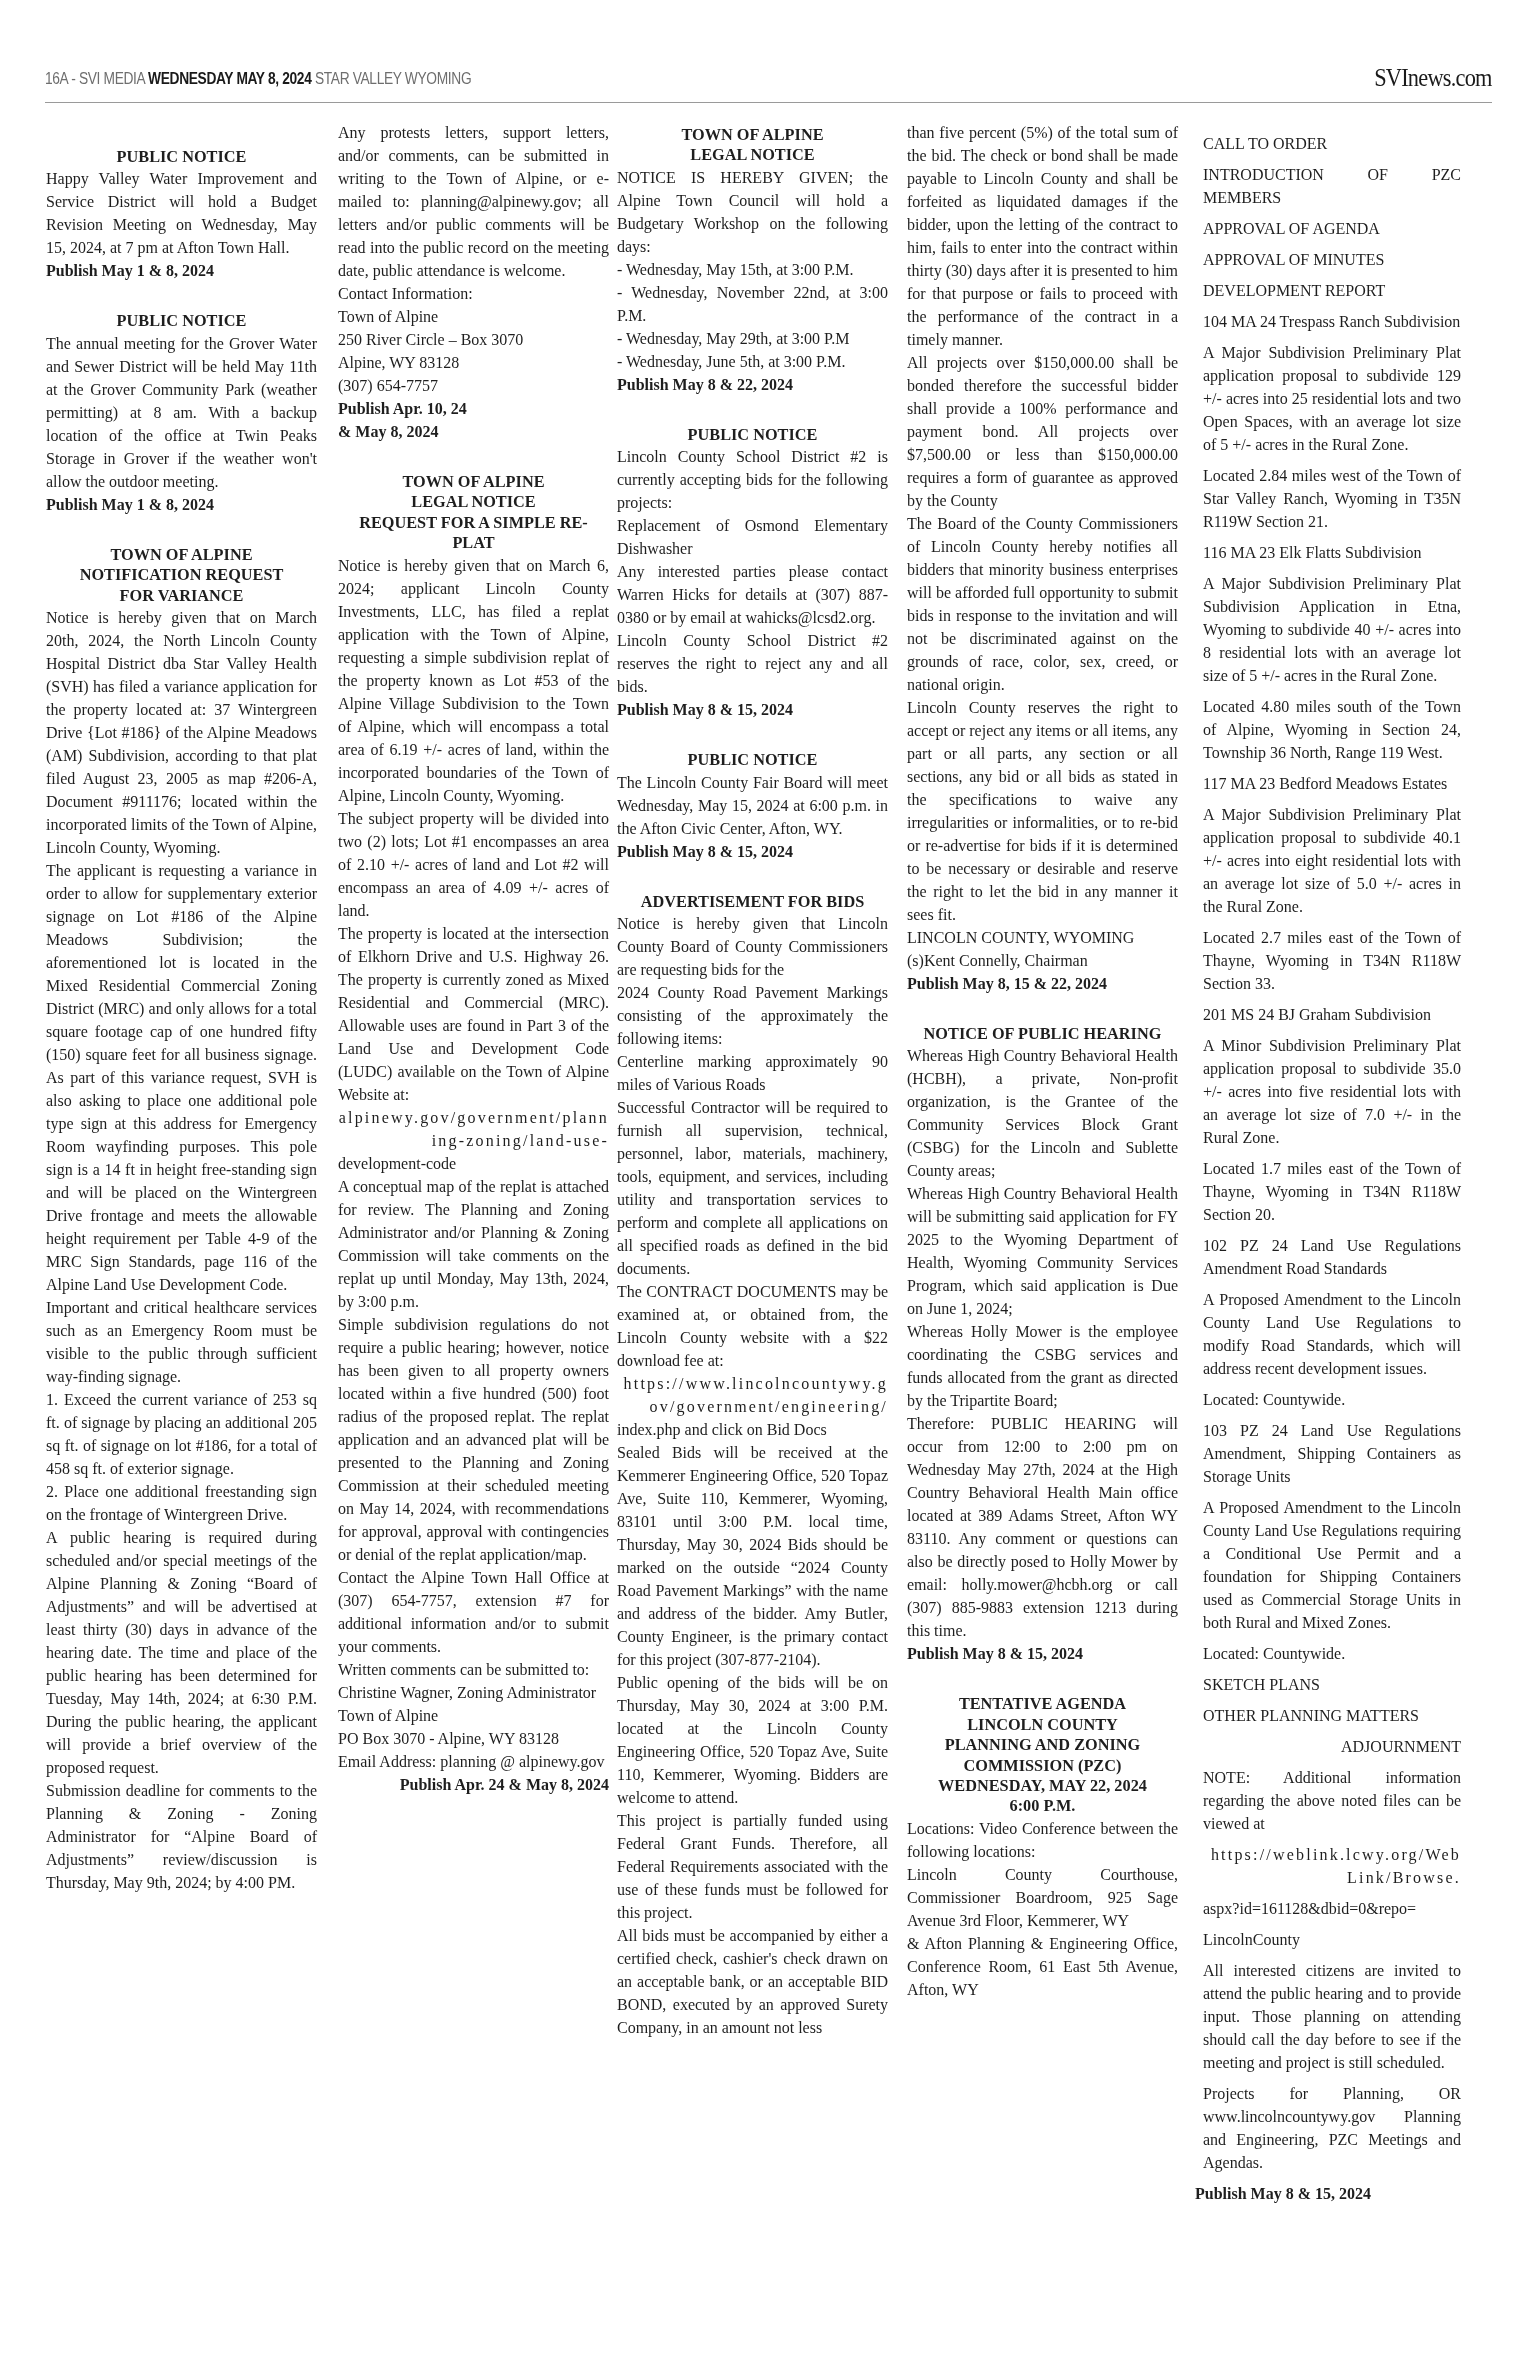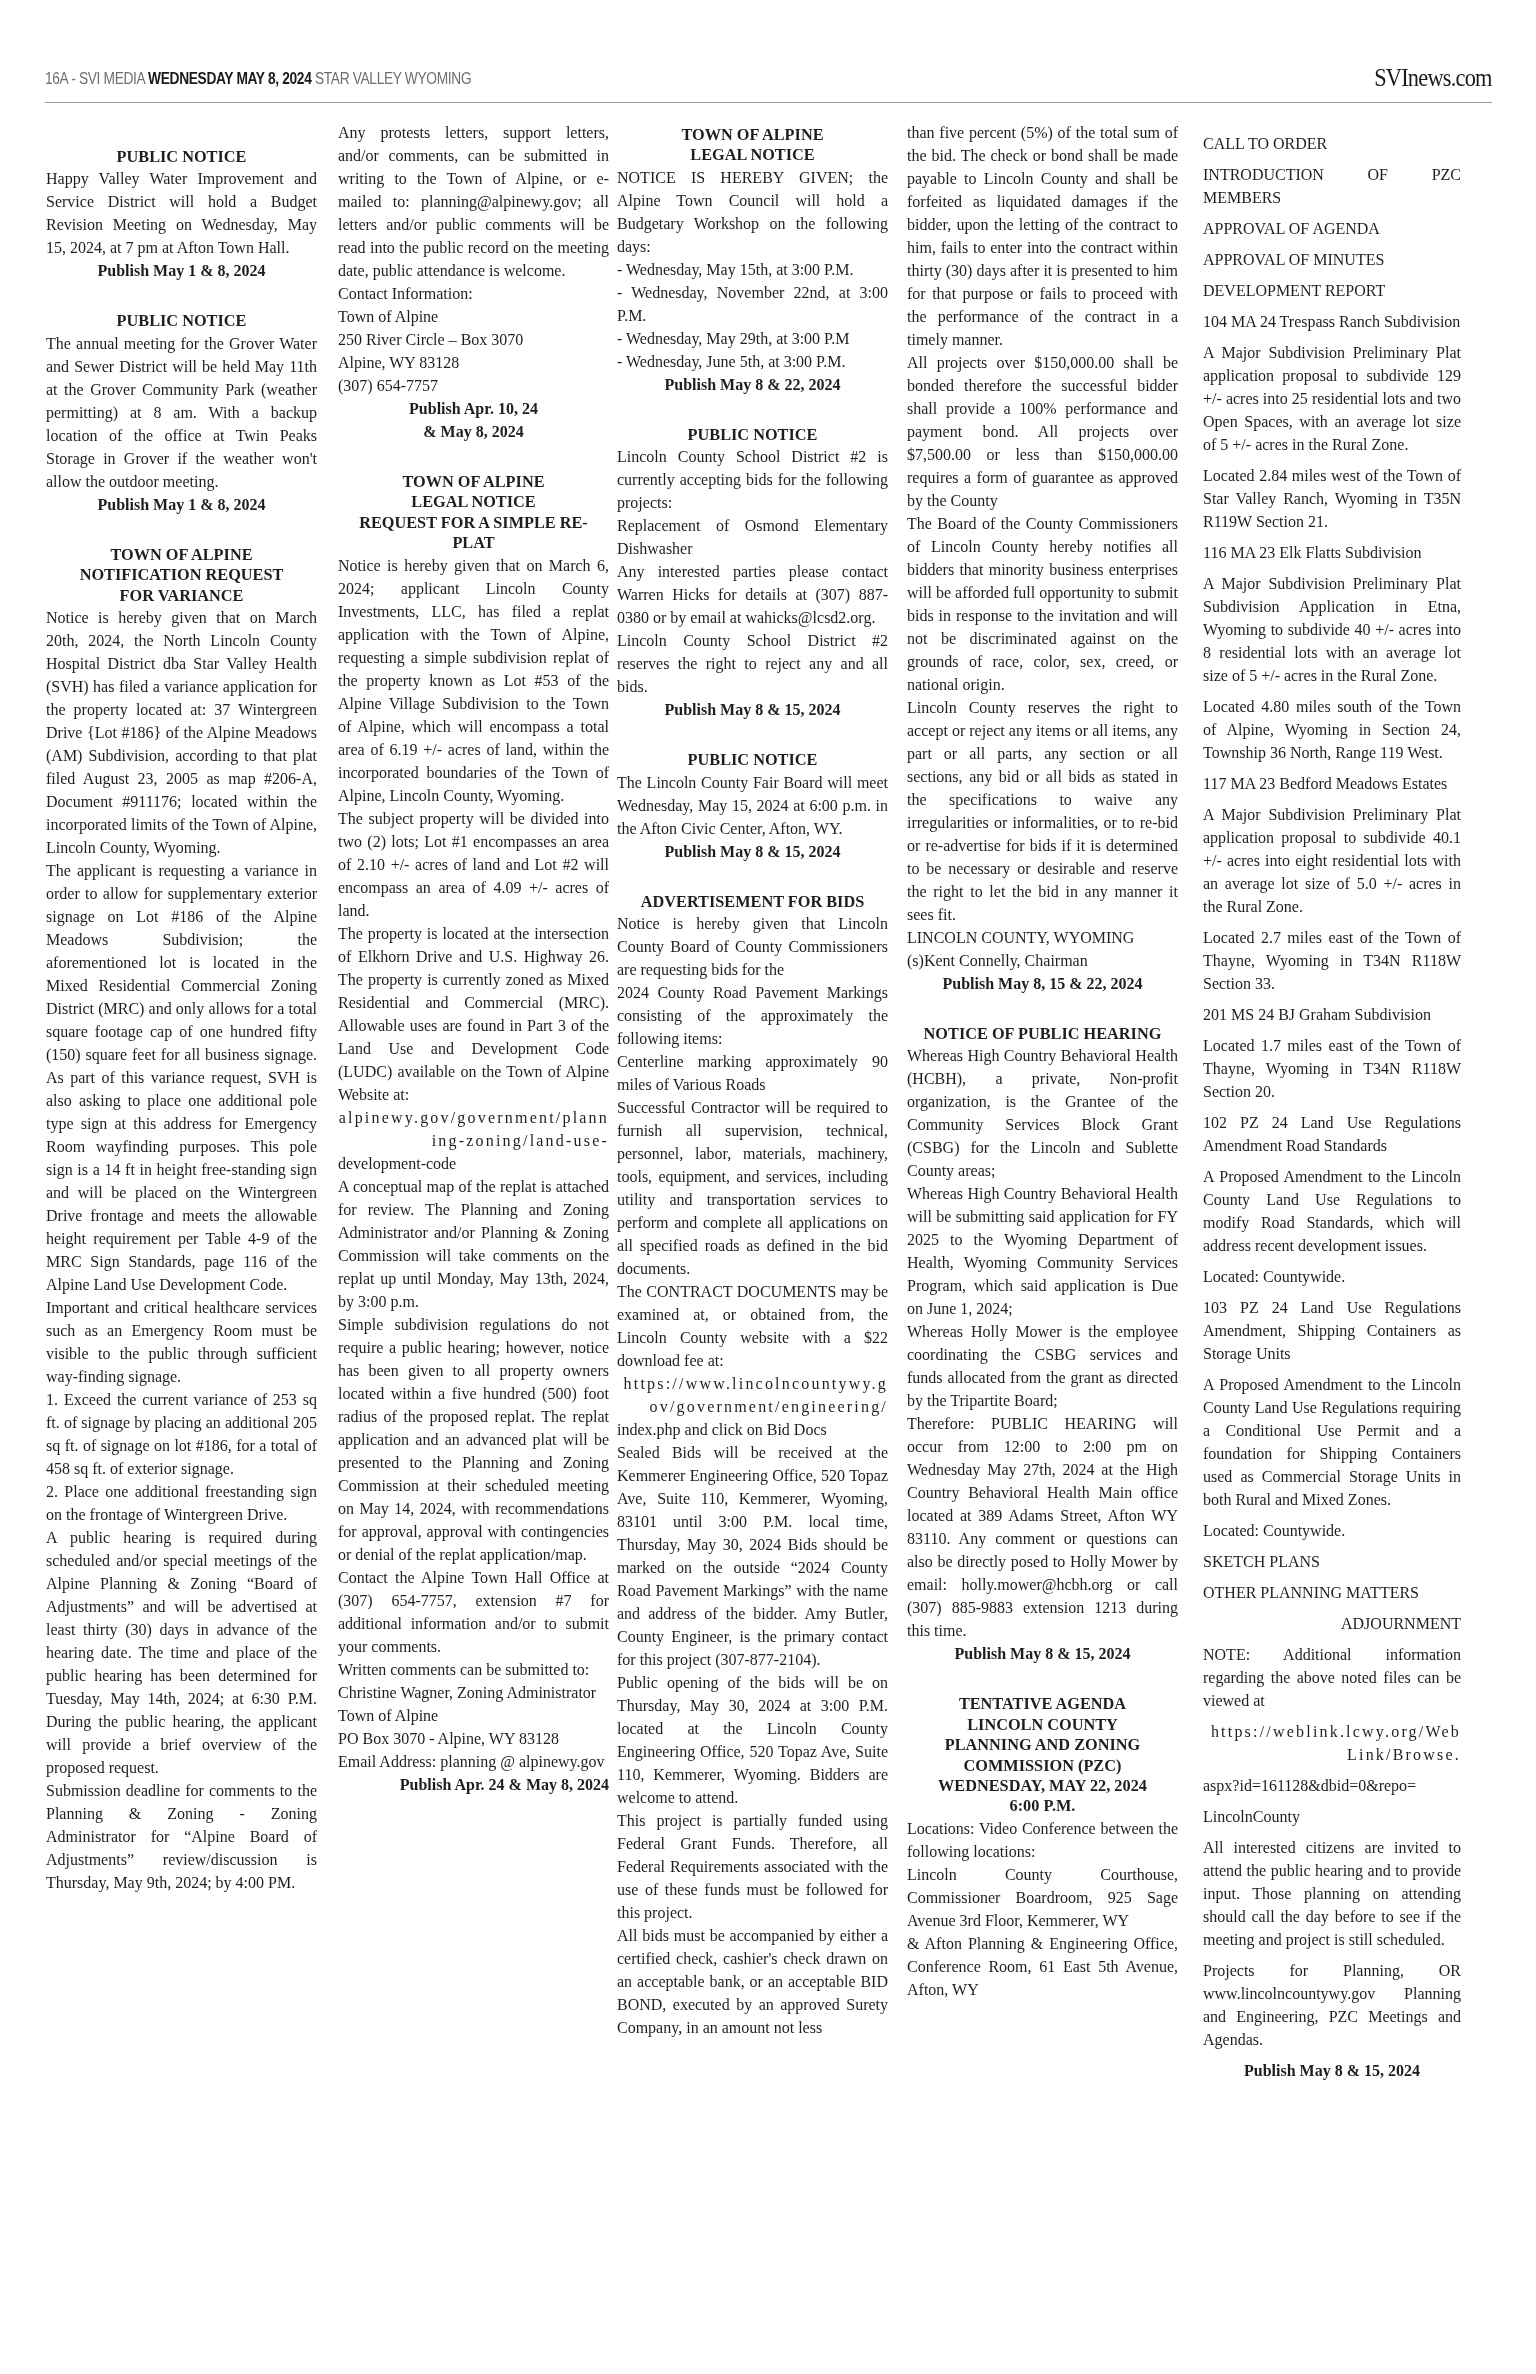--- a/index.html
+++ b/index.html
@@ -10,21 +10,21 @@
   .mh-right { position: absolute; right: 0; top: 1.9px; font-family: "Liberation Serif", serif; font-size: 26px; color: #1a1a1a; letter-spacing: -0.9px; transform: scaleX(0.86); transform-origin: right center; }
   .col { position: absolute; top: 121px; width: 271px; font-family: "Liberation Serif", serif; font-size: 16px; line-height: 23px; text-align: justify; }
   .col1 { left: 46px; top: 147px; }
   .col2 { left: 338px; }
   .col3 { left: 617px; top: 125px; }
   .col4 { left: 907px; }
   .col5 { left: 1195px; top: 124px; width: 274px; }
   .notice { margin: 0 0 29px 0; }
   .hd { font-weight: bold; text-align: center; font-size: 16.3px; line-height: 20.4px; margin: 0; text-transform: uppercase; }
   .p { margin: 0; }
-  .pub { font-weight: bold; text-align: center; margin: 0; }
+  .pub { font-weight: bold; text-align: left; margin: 0; }
   .url { letter-spacing: 2.2px; word-break: break-all; text-align: right; }
   .ag { margin: 8px; }
   .center { text-align: right; }
 </style>
 </head>
 <body>
 
 <div class="masthead">
   <div class="mh-left">
     <span>16A - SVI MEDIA</span>
@@ -173,20 +173,21 @@
     <p class="ag">104 MA 24 Trespass Ranch Subdivision</p>
     <p class="ag">A Major Subdivision Preliminary Plat application proposal to subdivide 129 +/- acres into 25 residential lots and two Open Spaces, with an average lot size of 5 +/- acres in the Rural Zone.</p>
     <p class="ag">Located 2.84 miles west of the Town of Star Valley Ranch, Wyoming in T35N R119W Section 21.</p>
     <p class="ag">116 MA 23 Elk Flatts Subdivision</p>
     <p class="ag">A Major Subdivision Preliminary Plat Subdivision Application in Etna, Wyoming to subdivide 40 +/- acres into 8 residential lots with an average lot size of 5 +/- acres in the Rural Zone.</p>
     <p class="ag">Located 4.80 miles south of the Town of Alpine, Wyoming in Section 24, Township 36 North, Range 119 West.</p>
     <p class="ag">117 MA 23 Bedford Meadows Estates</p>
     <p class="ag">A Major Subdivision Preliminary Plat application proposal to subdivide 40.1 +/- acres into eight residential lots with an average lot size of 5.0 +/- acres in the Rural Zone.</p>
     <p class="ag">Located 2.7 miles east of the Town of Thayne, Wyoming in T34N R118W Section 33.</p>
     <p class="ag">201 MS 24 BJ Graham Subdivision</p>
+    <p class="ag">A Minor Subdivision Preliminary Plat application proposal to subdivide 35.0 +/- acres into five residential lots with an average lot size of 7.0 +/- in the Rural Zone.</p>
     <p class="ag">Located 1.7 miles east of the Town of Thayne, Wyoming in T34N R118W Section 20.</p>
     <p class="ag">102 PZ 24 Land Use Regulations Amendment Road Standards</p>
     <p class="ag">A Proposed Amendment to the Lincoln County Land Use Regulations to modify Road Standards, which will address recent development issues.</p>
     <p class="ag">Located: Countywide.</p>
     <p class="ag">103 PZ 24 Land Use Regulations Amendment, Shipping Containers as Storage Units</p>
     <p class="ag">A Proposed Amendment to the Lincoln County Land Use Regulations requiring a Conditional Use Permit and a foundation for Shipping Containers used as Commercial Storage Units in both Rural and Mixed Zones.</p>
     <p class="ag">Located: Countywide.</p>
     <p class="ag">SKETCH PLANS</p>
     <p class="ag">OTHER PLANNING MATTERS</p>
     <p class="ag center">ADJOURNMENT</p>

